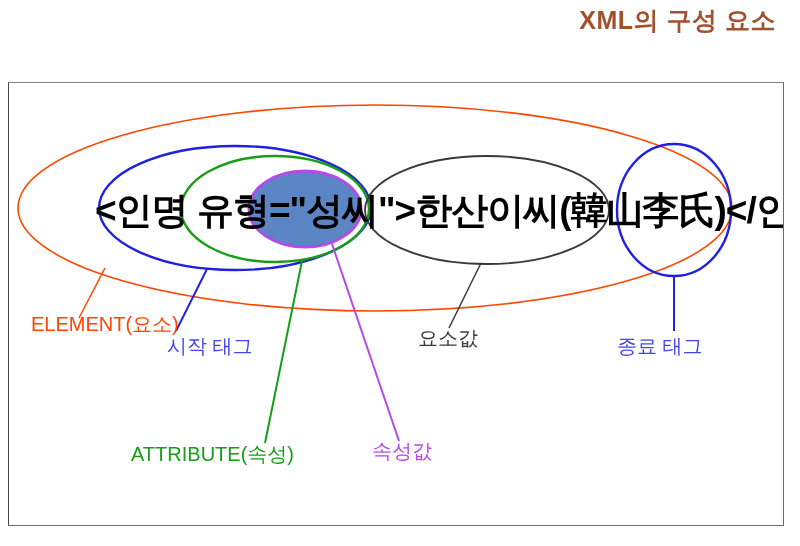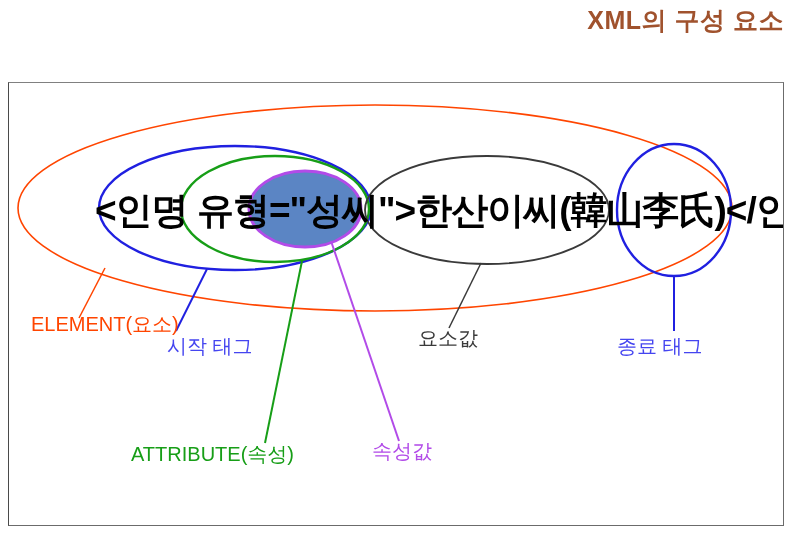--- a/index.html
+++ b/index.html
@@ -9,21 +9,21 @@
   }
   body {
     width: 800px;
     height: 546px;
     position: relative;
     font-family: "Liberation Sans", sans-serif;
     overflow: hidden;
   }
   #page-title {
     position: absolute;
-    right: 16px;
+    right: 24px;
     top: 4px;
     font-size: 25px;
     font-weight: bold;
     color: #A0522D;
     letter-spacing: 0.5px;
     white-space: nowrap;
     font-family: "Liberation Sans", sans-serif;
   }
   #diagram-frame {
     position: absolute;

